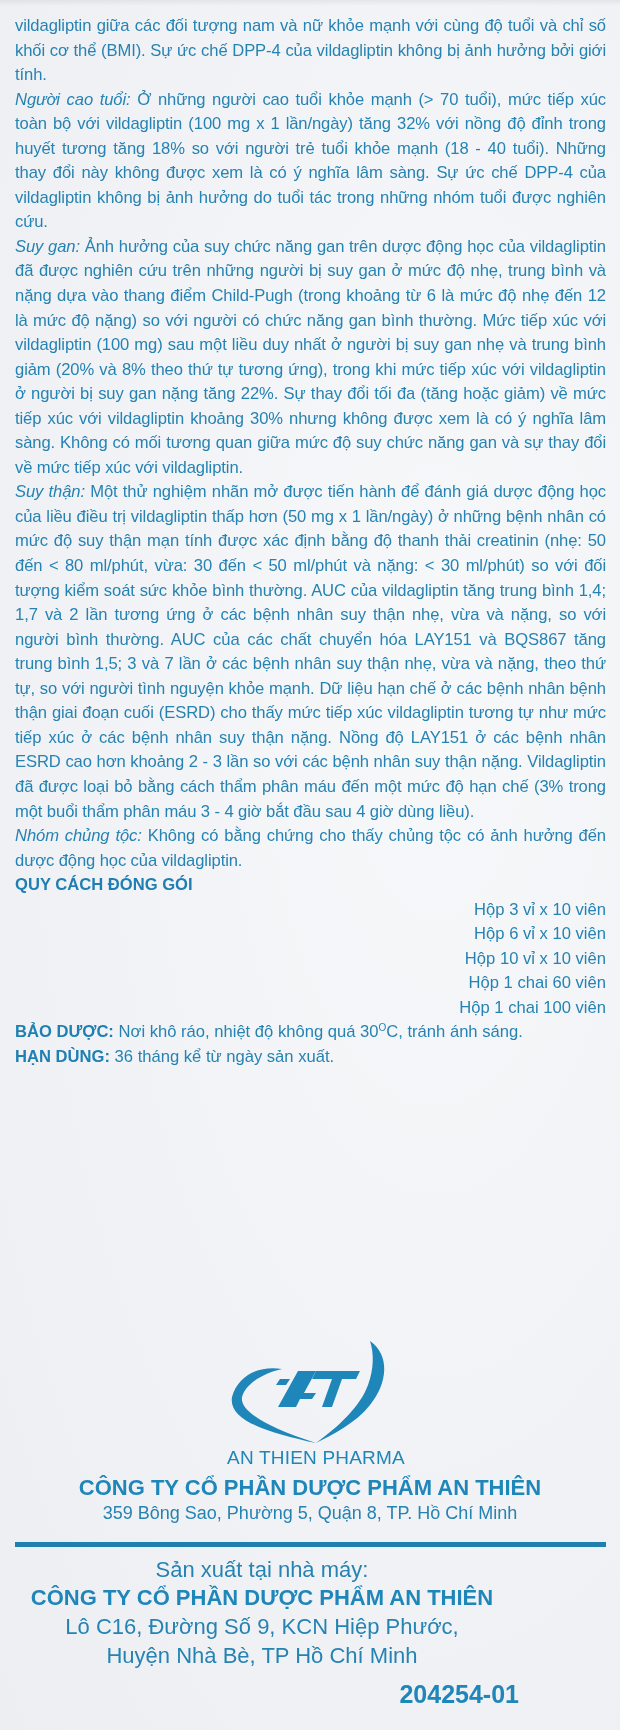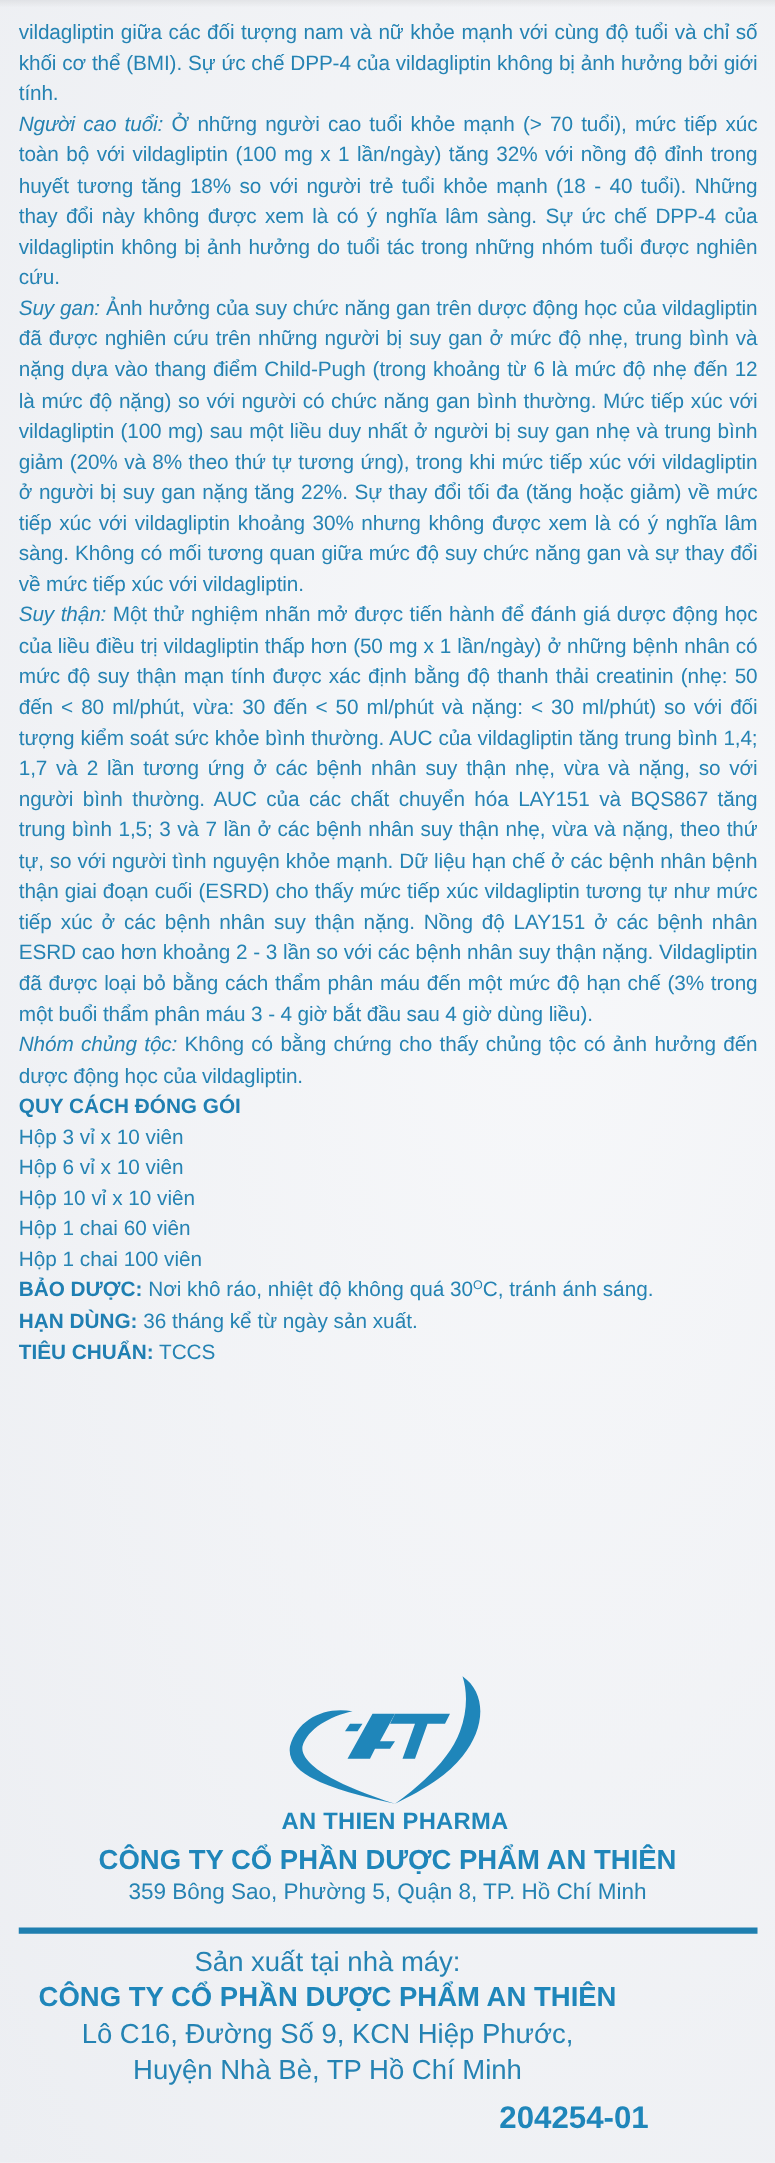--- a/index.html
+++ b/index.html
@@ -15,27 +15,27 @@
     }
     .page { position: absolute; left: 15px; top: 14px; width: 591px; }
     .p {
       font-size: 16.6px; line-height: 24.55px; margin: 0;
       text-align: justify; text-align-last: left;
       letter-spacing: -0.1px;
     }
     .p em { font-style: italic; }
     .h { font-weight: bold; color: #1f7fb2; font-size: 16.6px; line-height: 24.55px; margin: 0; }
     .list { margin: 0; padding: 0; list-style: none; }
-    .list li { font-size: 16.6px; line-height: 24.55px; }
+    .list li { font-size: 16.6px; line-height: 24.55px; text-align: right; }
     .kv { font-size: 16.6px; line-height: 24.55px; margin: 0; }
     .kv b { color: #1f7fb2; }
     sup { font-size: 10px; vertical-align: 6px; line-height: 0; }
     .logo-wrap { position: absolute; left: 0; top: 1335px; width: 620px; text-align: center; }
     .logo-svg { display: block; margin: 0 auto; }
-    .brand { font-weight: bold; font-size: 19px; color: #1f86ba; margin-top: 2px; letter-spacing: 0.2px; margin-left: 12px; }
+    .brand { font-weight: normal; font-size: 19px; color: #1f86ba; margin-top: 2px; letter-spacing: 0.2px; margin-left: 12px; }
     .company { font-weight: bold; font-size: 22px; color: #1f86ba; margin-top: 6px; }
     .addr { font-size: 18px; margin-top: 2px; color: #2583b3; }
     .divider { position: absolute; left: 15px; top: 1542px; width: 591px; height: 5px; background: #1f7fb0; }
     .made { position: absolute; left: 0; top: 1556px; width: 524px; text-align: center; }
     .made .intro { font-size: 22px; color: #2583b3; line-height: 28px; }
     .made .company2 { font-weight: bold; font-size: 22px; color: #1f86ba; line-height: 28px; }
     .made .loc { font-size: 22px; color: #2583b3; line-height: 29px; }
     .code { position: absolute; right: 101px; top: 1680px; font-weight: bold; font-size: 25px; color: #1f86ba; }
   </style>
 </head>
@@ -58,21 +58,20 @@
     <li>Hộp 6 vỉ x 10 viên</li>
     <li>Hộp 10 vỉ x 10 viên</li>
     <li>Hộp 1 chai 60 viên</li>
     <li>Hộp 1 chai 100 viên</li>
   </ul>
 
   <p class="kv"><b>BẢO DƯỢC:</b><span> Nơi khô ráo, nhiệt độ không quá 30</span><sup>O</sup><span>C, tránh ánh sáng.</span></p>
 
   <p class="kv"><b>HẠN DÙNG:</b><span> 36 tháng kể từ ngày sản xuất.</span></p>
 
-  <p class="kv"><b>TIÊU CHUẨN:</b><span> TCCS</span></p>
 </div>
 
 <div class="logo-wrap">
   <svg class="logo-svg" width="180" height="110" viewBox="0 0 180 110">
 
     <path d="M12 62 C 18 40, 40 30, 62 34 C 44 38, 26 48, 22 62 C 20 74, 40 90, 96 108 C 50 98, 8 86, 12 62 Z" fill="#1f86ba"></path>
 
     <path d="M150 6 C 170 20, 168 48, 150 70 C 136 88, 112 100, 96 108 C 118 92, 140 72, 148 50 C 154 34, 154 18, 150 6 Z" fill="#1f86ba"></path>
 
     <path d="M58 72 L 78 36 L 96 36 L 84 58 L 96 58 L 92 64 L 80 64 L 76 72 Z" fill="#1f86ba"></path>

